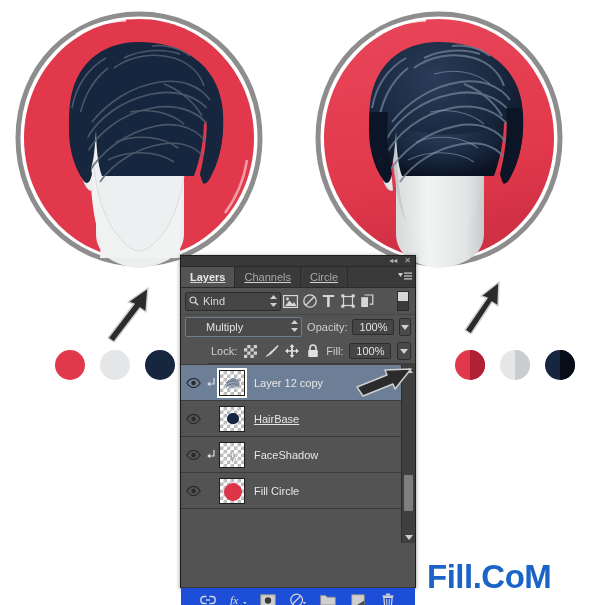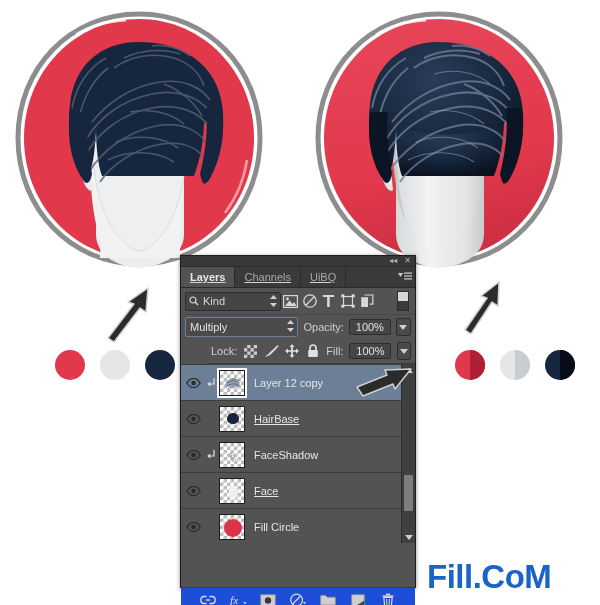--- a/index.html
+++ b/index.html
@@ -73,21 +73,21 @@
     width:10px;height:18px;margin-left:auto;margin-right:2px;
     background:linear-gradient(#d6d6d6 0 50%,#3a3a3a 50% 100%);
     border:1px solid #2d2d2d;
   }
 
   .blend-row{
     height:24px;display:flex;align-items:center;padding:0 4px;gap:5px;
   }
   .blend-select{
     width:118px;height:18px;background:#4a4a4a;border:1px solid #6f7d91;
-    border-radius:2px;display:flex;align-items:center;padding:0 4px;
+    border-radius:2px;display:flex;align-items:center;padding:0 20px;
     font-size:11px;color:#e2e2e2;position:relative;
   }
   .blend-select .stepper{position:absolute;right:3px;top:2px;}
   .lbl{font-size:11px;color:#cfcfcf;}
   .numbox{
     background:#454545;border:1px solid #2d2d2d;border-radius:2px;
     padding:1px 4px;font-size:11px;color:#e2e2e2;min-width:32px;text-align:center;
   }
   .mini-drop{
     width:15px;height:16px;background:#4a4a4a;border:1px solid #2d2d2d;
@@ -329,21 +329,21 @@
     </div>
 
     <div class="ps-tabs">
       <div class="ps-tab active">
         <span>Layers</span>
       </div>
       <div class="ps-tab">
         <span>Channels</span>
       </div>
       <div class="ps-tab">
-        <span>UiBQ</span>
+        <span>Circle</span>
       </div>
       <div class="ps-menu-btn">
         <svg width="14" height="11" viewBox="0 0 14 11">
           <polygon points="0,2 5,2 2.5,6" fill="#cfcfcf"></polygon>
           <rect x="6" y="1.5" width="8" height="1.2" fill="#cfcfcf"></rect>
           <rect x="6" y="4.4" width="8" height="1.2" fill="#cfcfcf"></rect>
           <rect x="6" y="7.3" width="8" height="1.2" fill="#cfcfcf"></rect>
         </svg>
       </div>
     </div>
@@ -531,35 +531,20 @@
               <g stroke="#9aa0a6" stroke-width="1" fill="none" opacity=".9">
                 <path d="M11 9 C11 13 12 17 13 19"></path>
                 <path d="M13 11 C14 14 15 16 16 17"></path>
                 <path d="M10 12 C11 15 12 17 13 18"></path>
               </g>
             </svg>
           </div>
           <span class="layer-name">FaceShadow</span>
         </div>
 
-        <div class="layer-row">
-          <div class="eye-cell">
-            <svg width="15" height="10" viewBox="0 0 15 10">
-              <path d="M0.8 5 C3 1.4 6 0.4 7.5 0.4 C9 0.4 12 1.4 14.2 5 C12 8.6 9 9.6 7.5 9.6 C6 9.6 3 8.6 0.8 5 Z" fill="none" stroke="#2a2a2a" stroke-width="1.3"></path>
-              <circle cx="7.5" cy="5" r="2.2" fill="#2a2a2a"></circle>
-            </svg>
-          </div>
-          <div class="clip-cell"></div>
-          <div class="thumb">
-            <svg width="26" height="26" viewBox="0 0 26 26" style="position:absolute;left:0;top:0;">
-              <path d="M9 7 L9 16 C9 19 11 21 13 21 C15 21 17 19 17 16 L17 7 Z" fill="#f0f1f1" opacity=".92"></path>
-            </svg>
-          </div>
-          <span class="layer-name underline">Face</span>
-        </div>
 
         <div class="layer-row">
           <div class="eye-cell">
             <svg width="15" height="10" viewBox="0 0 15 10">
               <path d="M0.8 5 C3 1.4 6 0.4 7.5 0.4 C9 0.4 12 1.4 14.2 5 C12 8.6 9 9.6 7.5 9.6 C6 9.6 3 8.6 0.8 5 Z" fill="none" stroke="#2a2a2a" stroke-width="1.3"></path>
               <circle cx="7.5" cy="5" r="2.2" fill="#2a2a2a"></circle>
             </svg>
           </div>
           <div class="clip-cell"></div>
           <div class="thumb">

